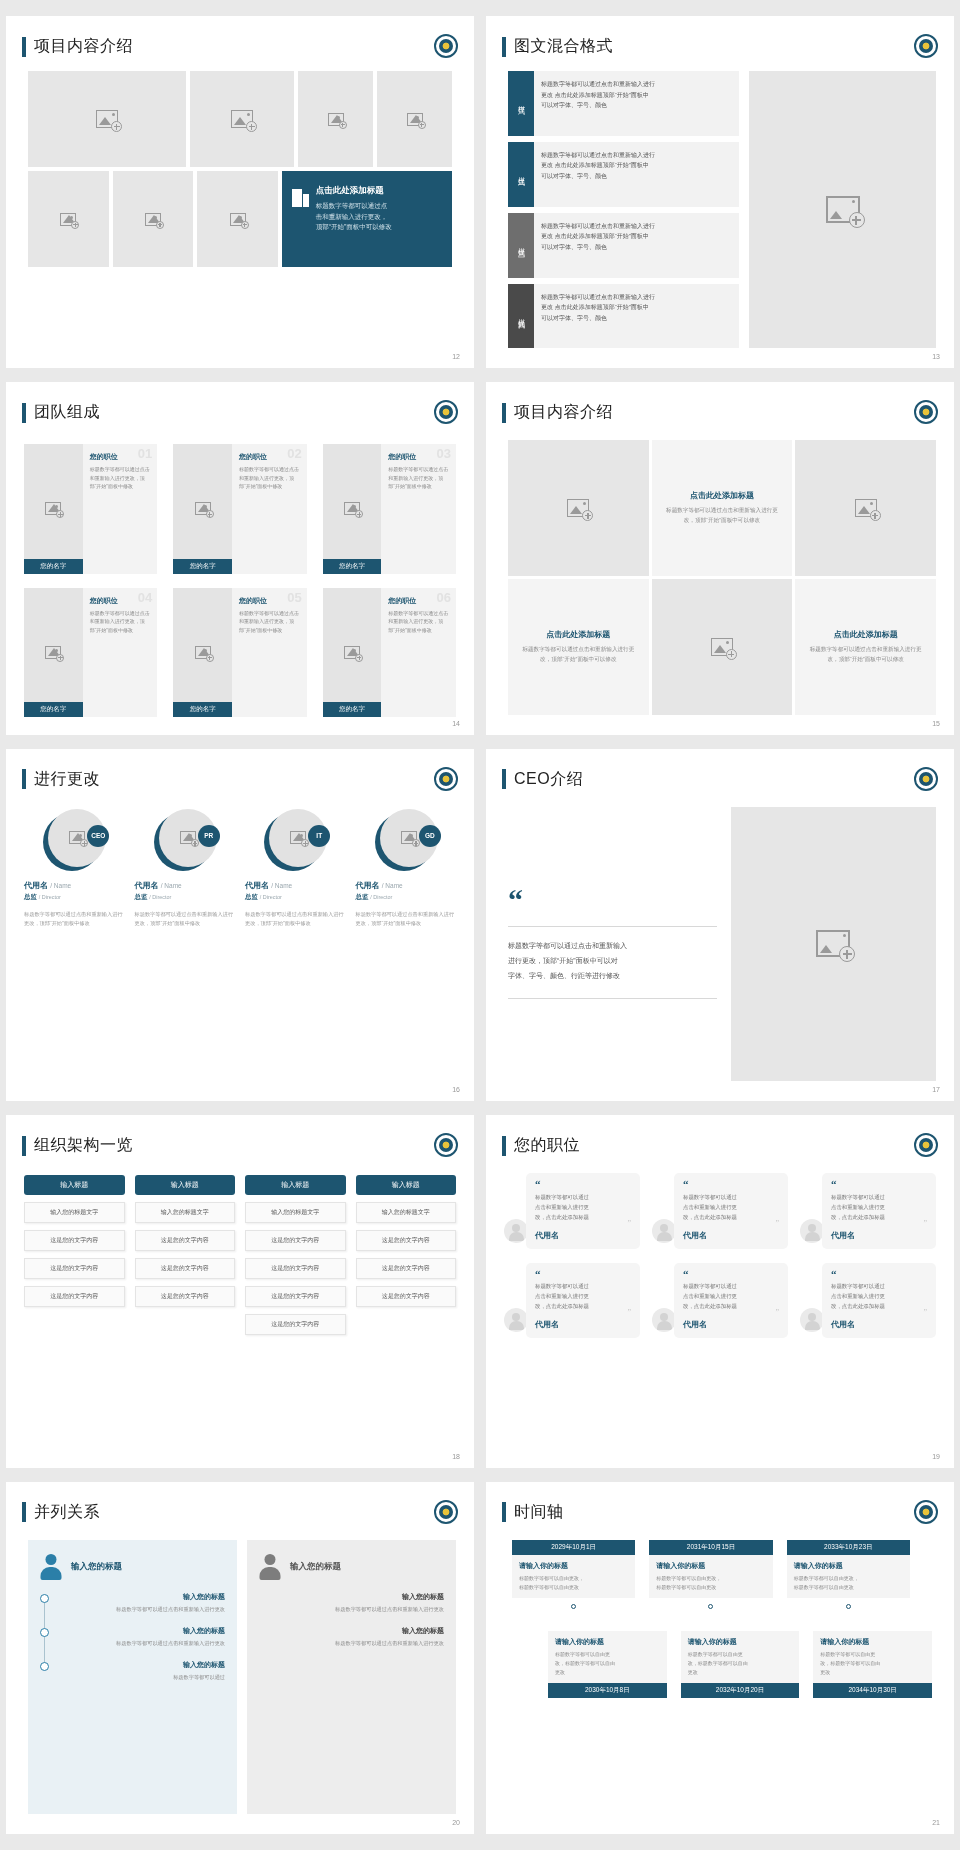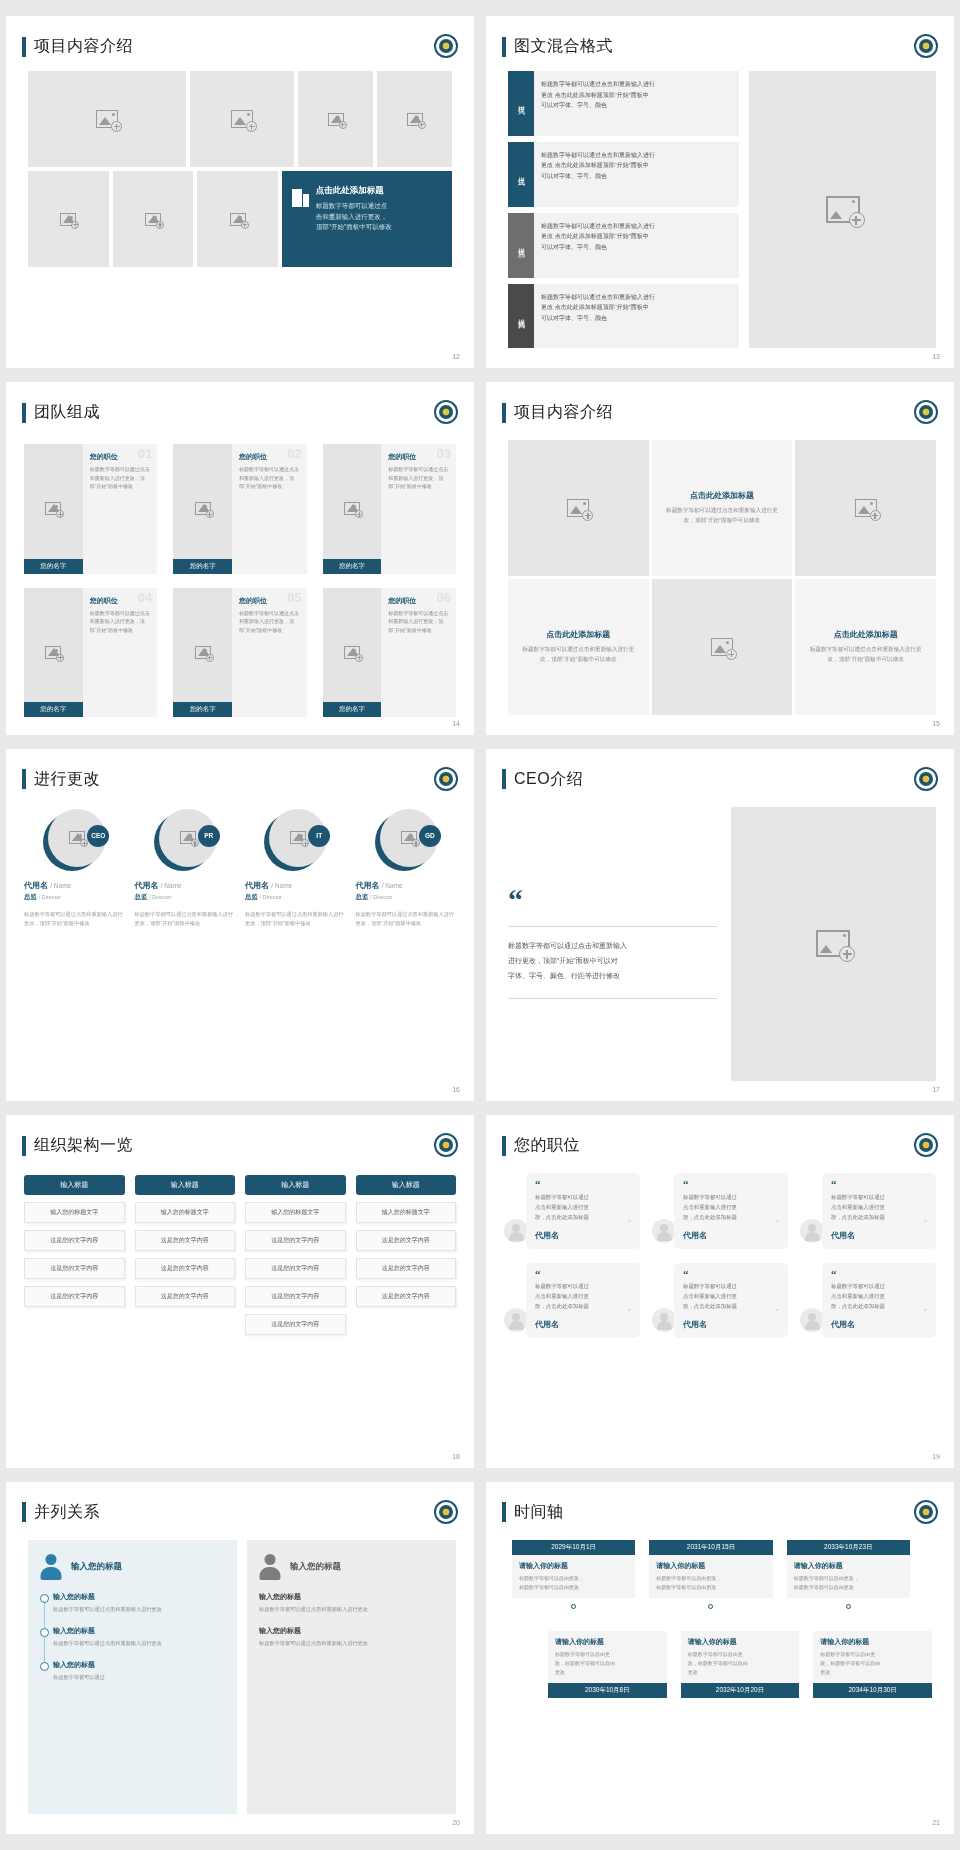--- a/index.html
+++ b/index.html
@@ -162,21 +162,21 @@
   .s19av::before{content:"";position:absolute;top:5px;width:8px;height:8px;border-radius:50%;background:#d3d3d3;}
   .s19av::after{content:"";position:absolute;bottom:2px;width:15px;height:9px;border-radius:7px 7px 0 0;background:#d3d3d3;}
   .s19bub{background:#f5f5f5;border-radius:5px;padding:8px 9px;position:relative;}
   .s19qm{color:#1d5570;font-size:11px;font-weight:bold;line-height:.6;font-family:"Liberation Serif",serif;}
   .s19tx{font-size:5.4px;color:#777;line-height:1.85;margin-top:4px;}
   .s19qe{text-align:right;color:#c7c7c7;font-size:8px;line-height:.6;font-family:"Liberation Serif",serif;}
   .s19nm{font-size:8px;font-weight:bold;color:#1d5570;margin-top:3px;}
 
   
   .s20wrap{position:absolute;left:22px;top:58px;right:18px;bottom:20px;display:flex;gap:10px;}
-  .s20p{flex:1;padding:14px 12px;}
+  .s20p{flex:1;padding:14px 12px;text-align:right;}
   .s20p.a{background:#e9f1f5;}
   .s20p.b{background:#ededed;}
   .s20top{display:flex;align-items:center;gap:9px;margin-bottom:12px;}
   .pfig{width:22px;height:26px;position:relative;flex:0 0 auto;}
   .pfig .h{position:absolute;left:50%;transform:translateX(-50%);top:0;width:11px;height:11px;border-radius:50%;}
   .pfig .b{position:absolute;left:50%;transform:translateX(-50%);bottom:0;width:21px;height:13px;border-radius:9px 9px 2px 2px;}
   .pfig.blue .h,.pfig.blue .b{background:#2b7fa8;}
   .pfig.grey .h,.pfig.grey .b{background:#7d7d7d;}
   .s20ht{font-size:8.5px;color:#1d5570;font-weight:bold;}
   .s20ht.g{color:#555;}

